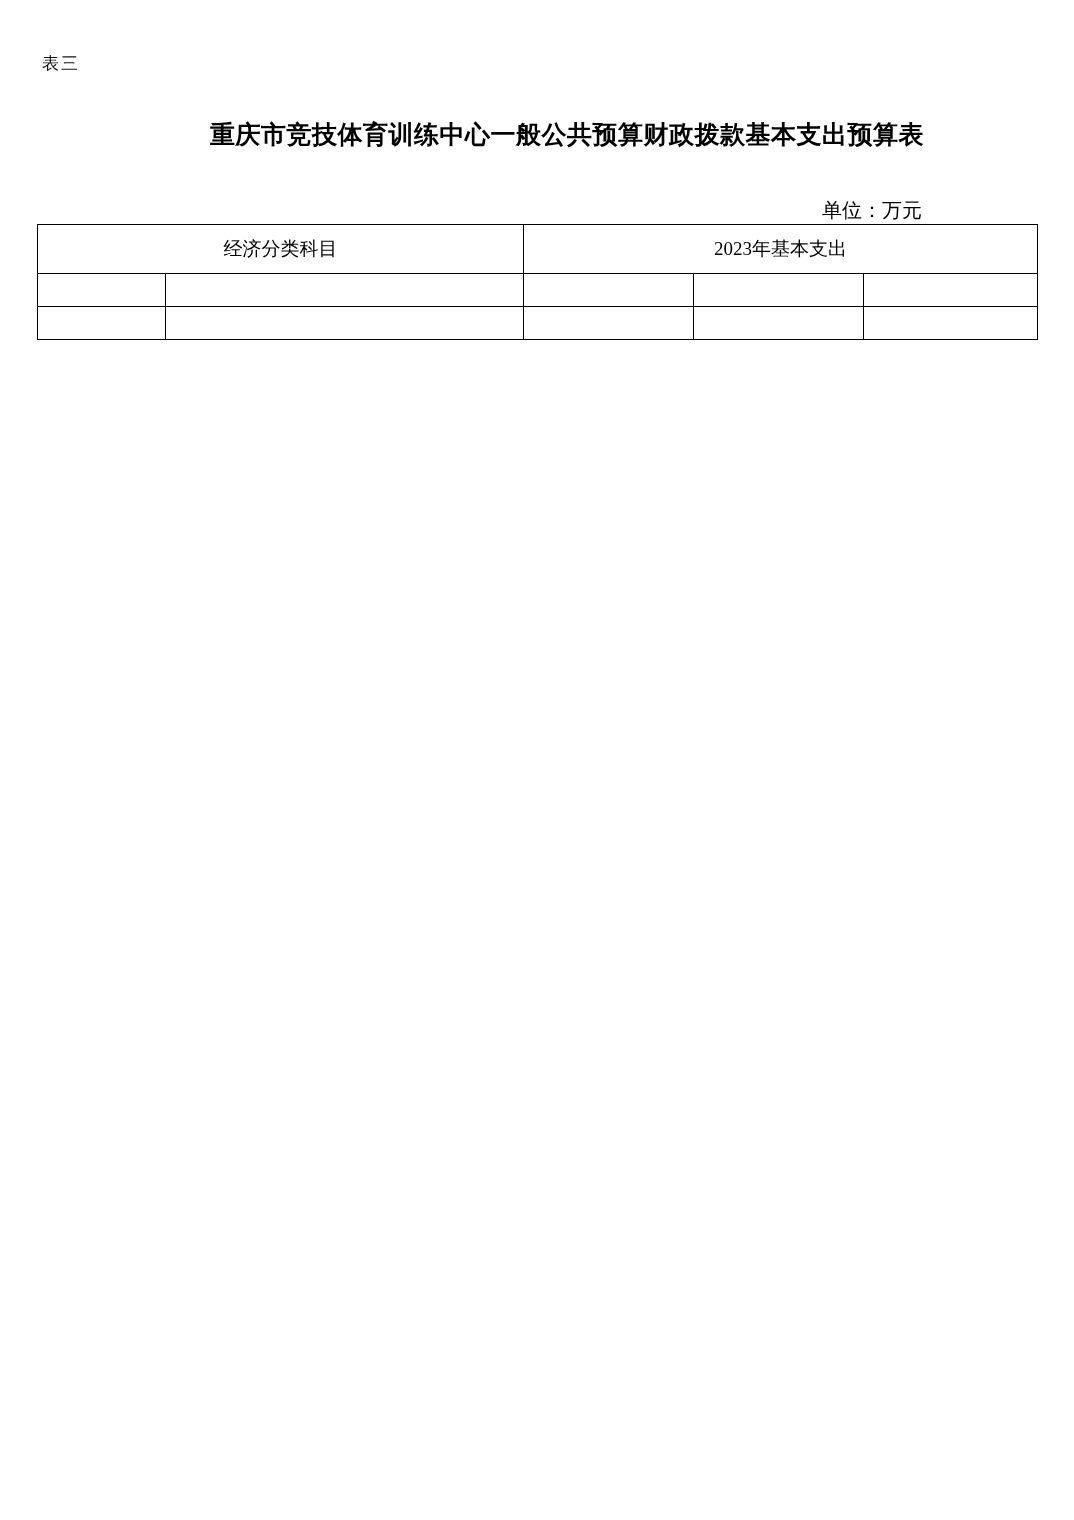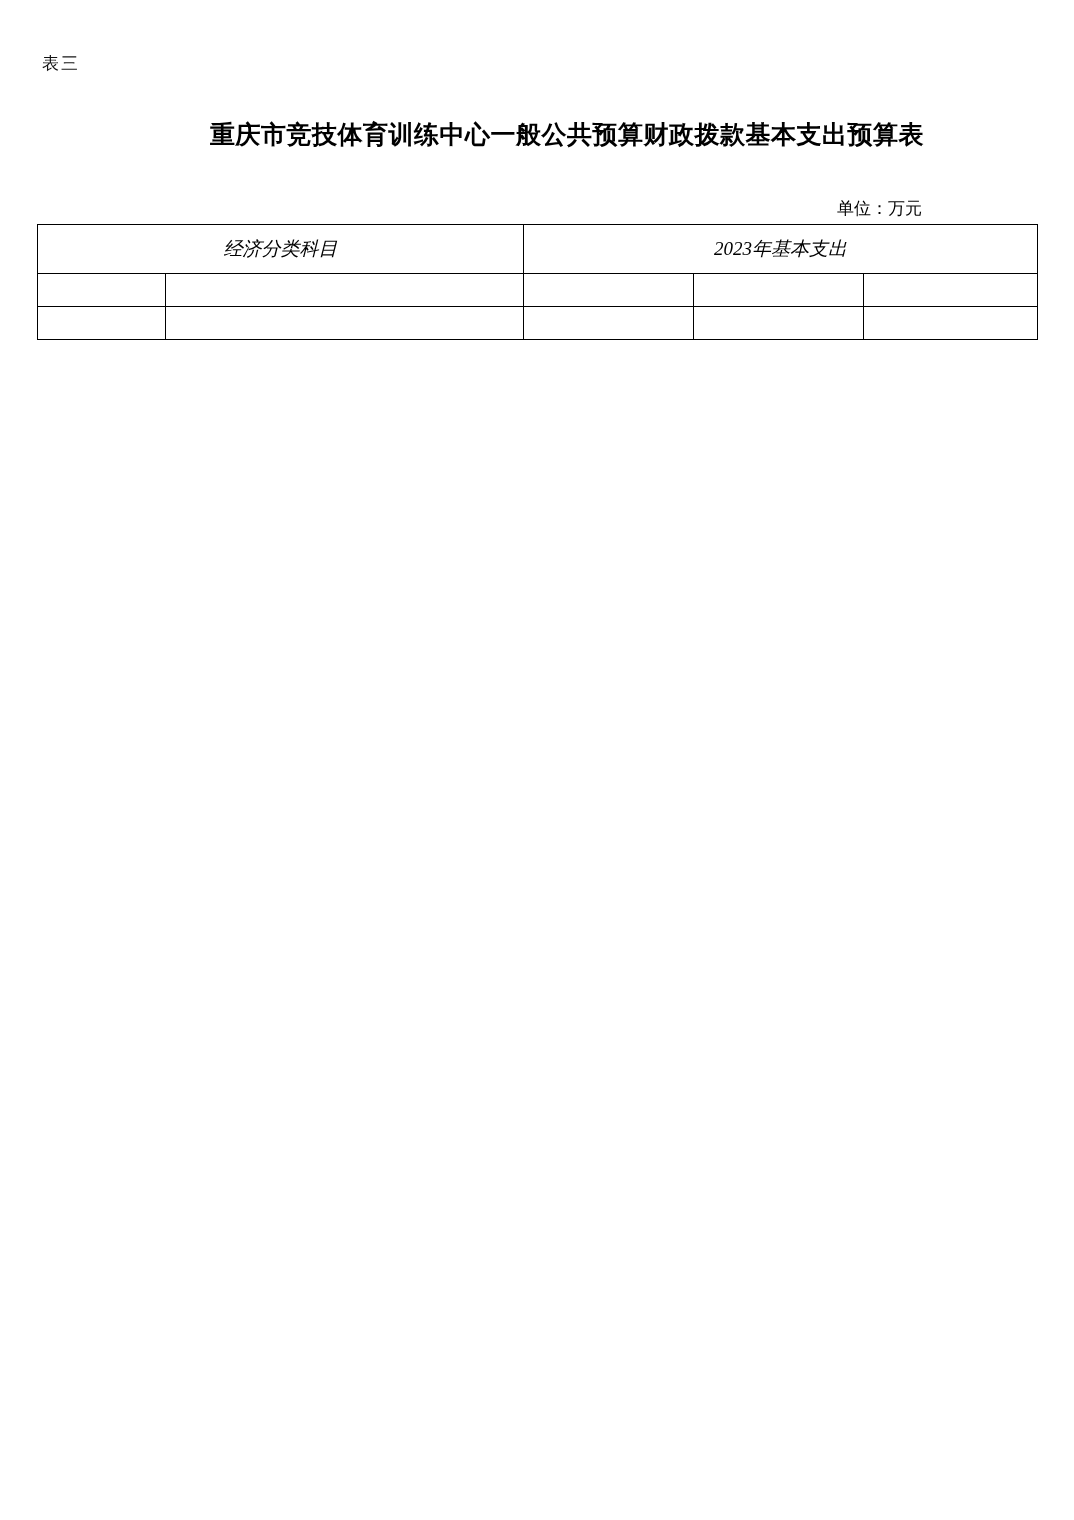--- a/index.html
+++ b/index.html
@@ -39,39 +39,38 @@
     font-size: 25px;
     font-weight: bold;
     letter-spacing: 0.5px;
     font-family: "Liberation Serif", "DejaVu Serif", serif;
     margin-left: 30px;
   }
   .unit-note {
     position: absolute;
     top: 197px;
     right: 44px;
-    font-size: 17px;
+    font-size: 20px;
     font-family: "DejaVu Serif", serif;
   }
   table.budget {
     position: absolute;
     top: 224px;
     left: 37px;
     width: 1000px;
     border-collapse: collapse;
     table-layout: fixed;
   }
   table.budget td {
     border: 1px solid #000000;
     text-align: center;
     vertical-align: middle;
     font-size: 19px;
     font-family: "Liberation Serif", "DejaVu Serif", serif;
     padding: 0;
-    font-style: italic;
   }
   tr.head-row td {
     height: 48px;
   }
   tr.sub-head-row td {
     height: 48px;
   }
   tr.total-row td {
     height: 38px;
   }

